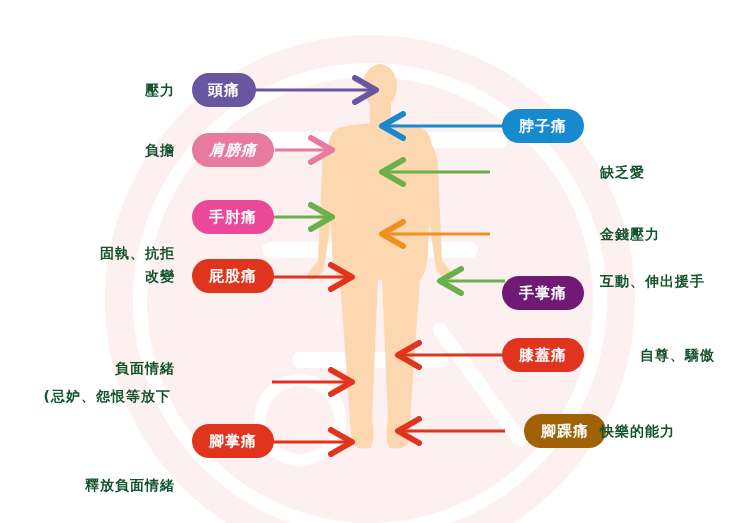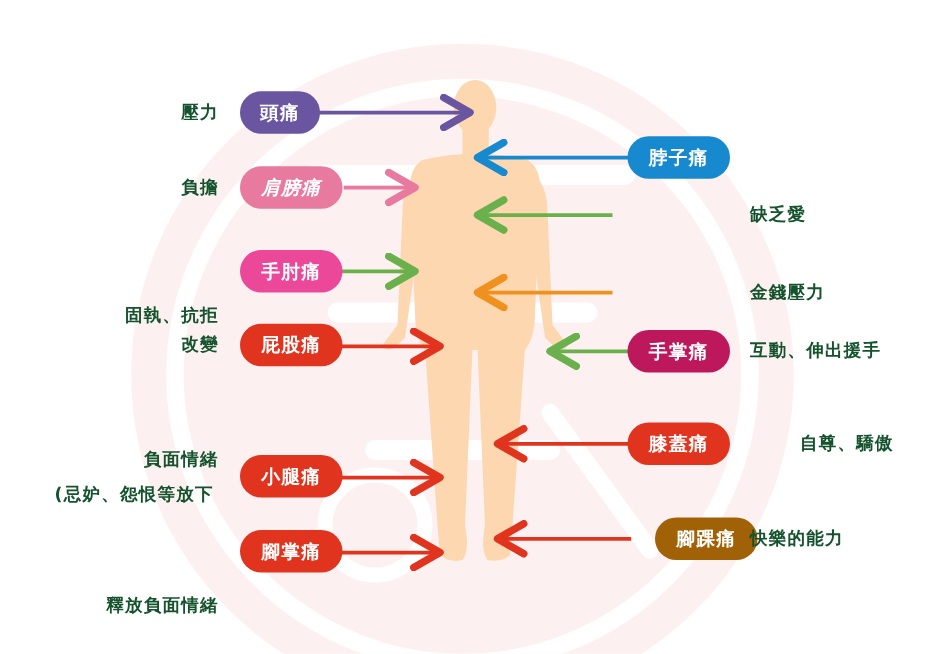--- a/index.html
+++ b/index.html
@@ -112,32 +112,31 @@
   <div class="pill" style="left:192px; top:133px; width:82px; background:#e8799f;font-style:italic;">肩膀痛</div>
 
   <div class="meaning left" style="right:565px; top:205px;margin-top:36px;">固執、抗拒</div>
   <div class="pill" style="left:192px; top:200px; width:82px; background:#ec4899;">手肘痛</div>
 
   <div class="meaning left" style="right:565px; top:264px;">改變</div>
   <div class="pill" style="left:192px; top:259px; width:82px; background:#e0341f;">屁股痛</div>
 
   <div class="meaning left" style="right:565px; top:356px;">負面情緒</div>
   <div class="meaning left" style="right:569px; top:384px;">(忌妒、怨恨等放下</div>
-  <div class="pill" style="left:192px; top:364px; width:82px; background:#e0341f;">小腿痛</div>
 
   <div class="meaning left" style="right:565px; top:429px;margin-top:44px;">釋放負面情緒</div>
   <div class="pill" style="left:502px; top:109px; width:82px; background:#1789cf;">脖子痛</div>
 
   <div class="pill" style="left:192px; top:424px; width:82px; background:#e0341f;">腳掌痛</div>
 
   <div class="meaning right" style="left:600px; top:160px;">缺乏愛</div>
 
   <div class="meaning right" style="left:600px; top:222px;">金錢壓力</div>
 
-  <div class="pill" style="left:502px; top:264px; width:82px; background:#be185d;">手掌痛</div>
+  <div class="pill" style="left:502px; top:276px; width:82px; background:#701a75;">手掌痛</div>
   <div class="meaning right" style="left:600px; top:269px;">互動、伸出援手</div>
 
   <div class="pill" style="left:502px; top:338px; width:82px; background:#e0341f;">膝蓋痛</div>
   <div class="meaning right" style="left:600px; top:343px;margin-left:40px;">自尊、驕傲</div>
 
   <div class="pill" style="left:524px; top:414px; width:82px; background:#a16207;">腳踝痛</div>
   <div class="meaning right" style="left:600px; top:419px;">快樂的能力</div>
 
 </div>
 

